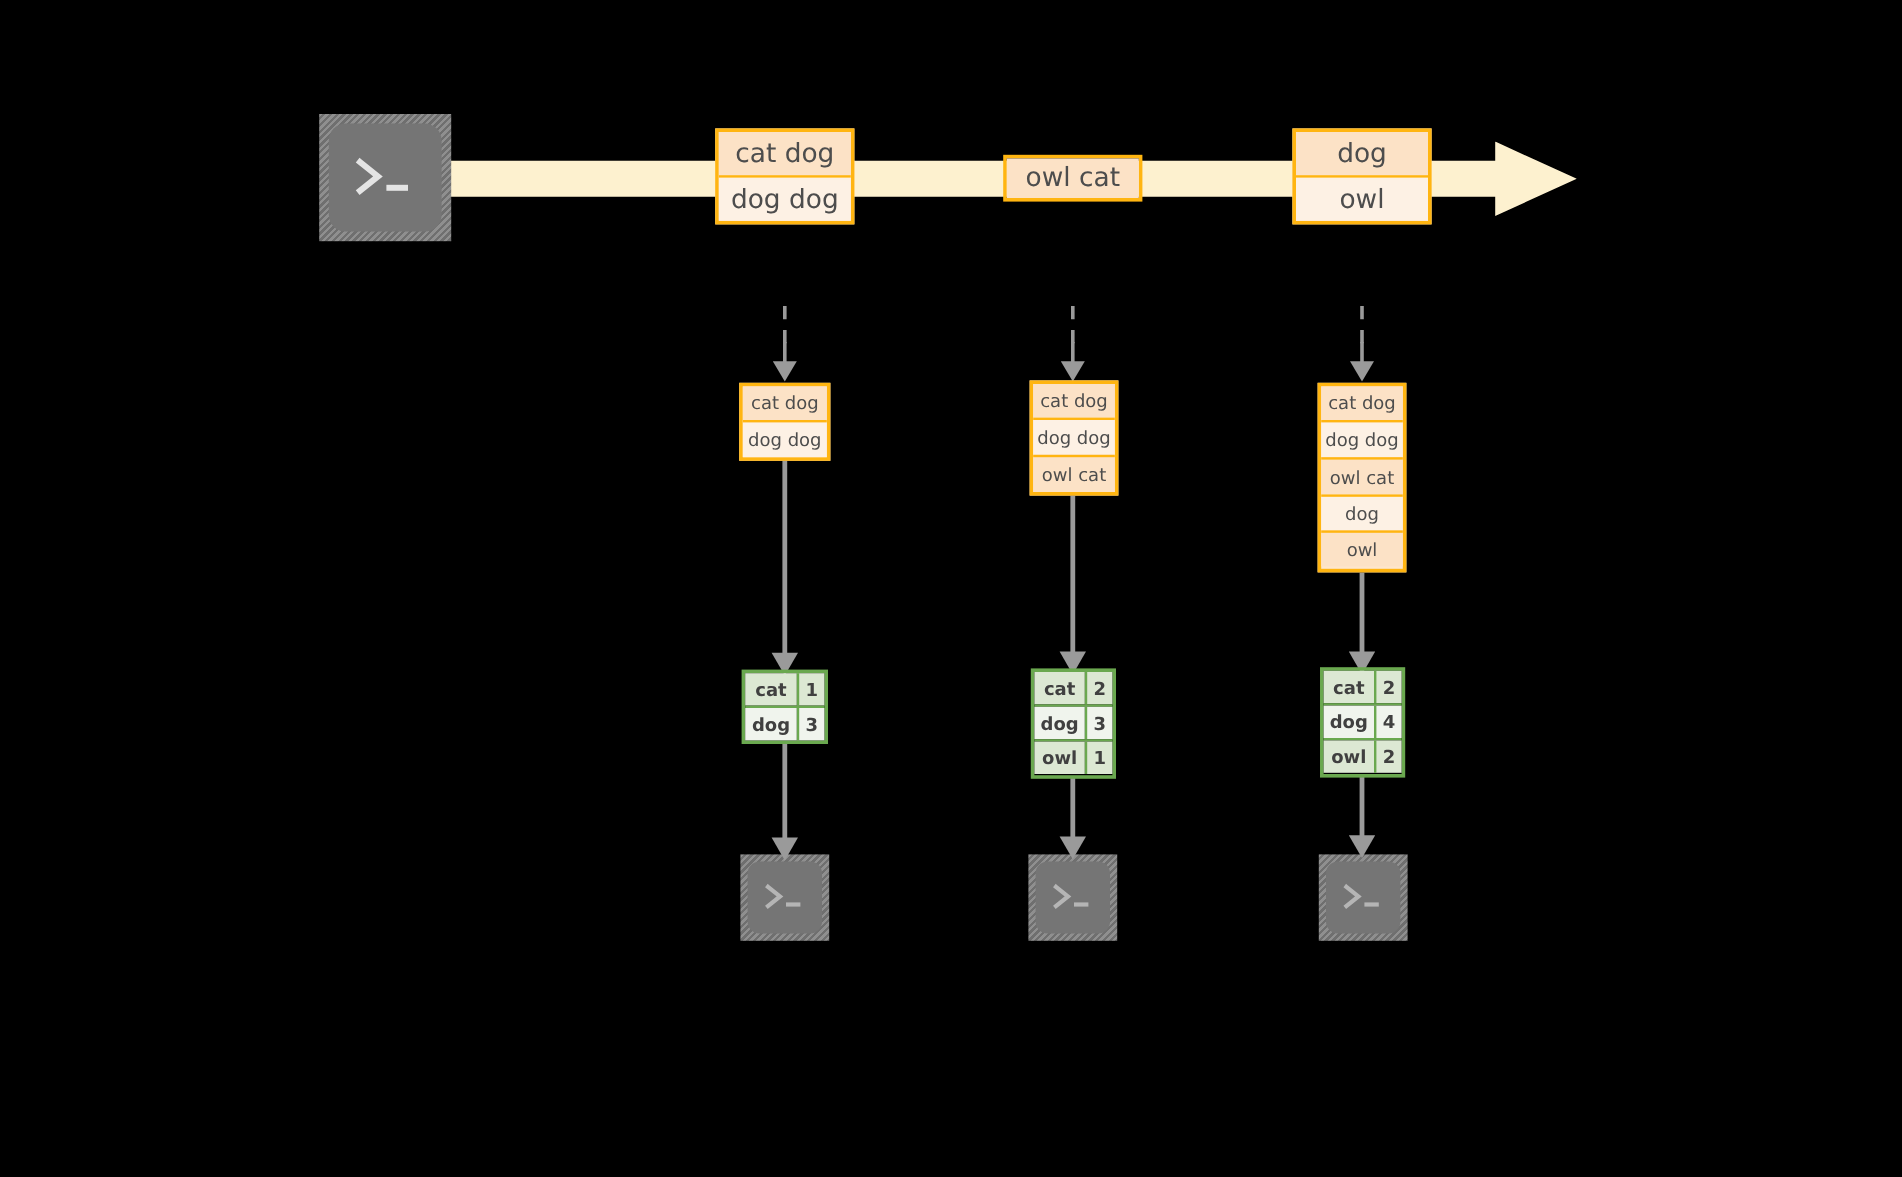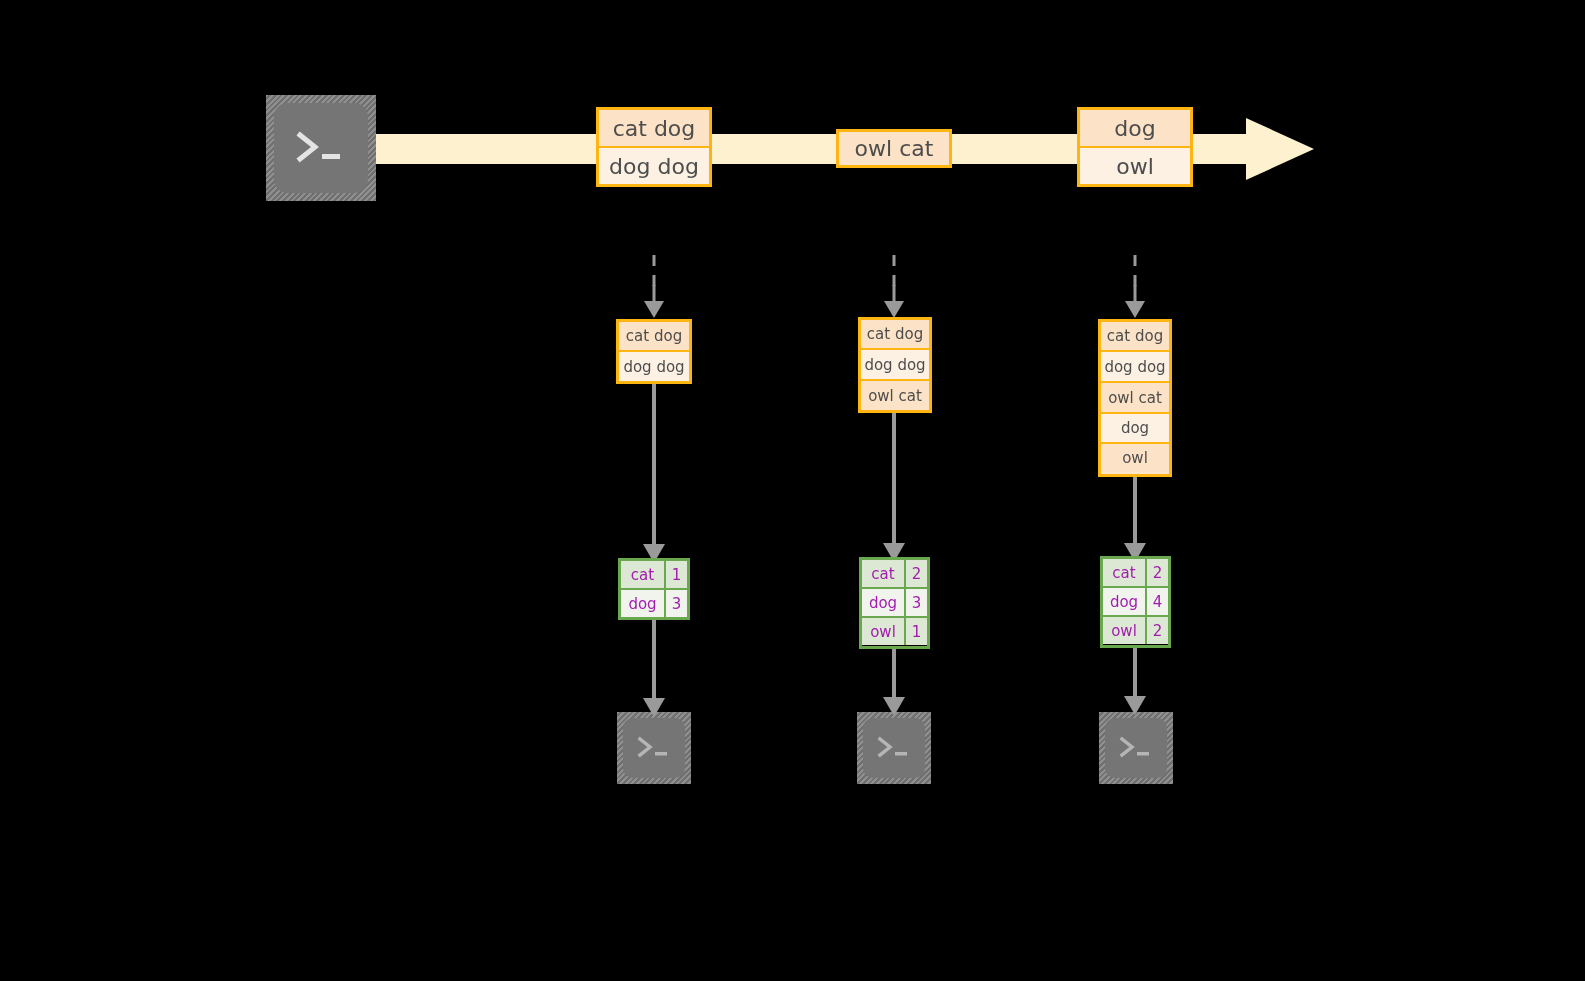--- a/index.html
+++ b/index.html
@@ -56,21 +56,21 @@
     border:3px solid #6aa84f;
     display:flex; flex-direction:column;
     z-index:6;
   }
   .tbl-row { display:flex; border-top:2px solid #6aa84f; }
   .tbl-row:first-child { border-top:none; }
   .tbl-row.dark .tbl-key, .tbl-row.dark .tbl-val { background:#dce8d3; }
   .tbl-row.light .tbl-key, .tbl-row.light .tbl-val { background:#f0f4ed; }
   .tbl-key, .tbl-val {
     display:flex; align-items:center; justify-content:center;
-    color:#a21caf; white-space:nowrap;
+    color:#404040; white-space:nowrap;font-weight:bold;
   }
   .tbl-val { border-left:2px solid #6aa84f; }
 
   
   .conn { position:absolute; z-index:2; }
 
   
   .qlabel {
     position:absolute;
     background:#ffffff;

